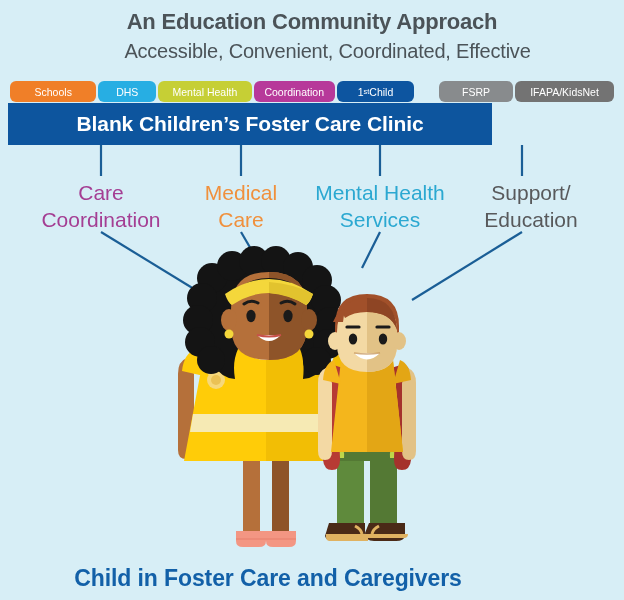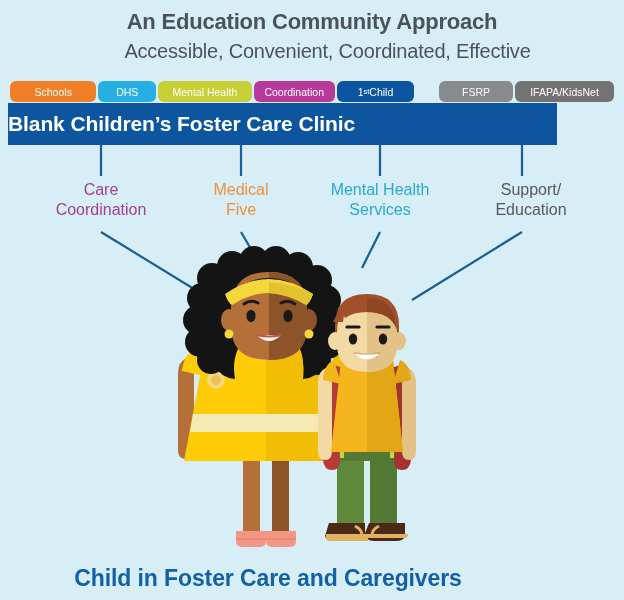--- a/index.html
+++ b/index.html
@@ -55,47 +55,47 @@
     overflow: hidden;
     border-radius: 6px;
   }
   .tab sup { font-size: 7.5px; vertical-align: super; line-height: 0; }
 
   
   .banner {
     position: absolute;
     left: 8px;
     top: 103px;
-    width: 549px;
+    width: 484px;
     height: 42px;
     background: #0d559e;
     display: flex;
     align-items: center;
-    justify-content: flex-start;
+    justify-content: center;
   }
   .banner-text {
     color: #ffffff;
     font-size: 21px;
     font-weight: bold;
     letter-spacing: -0.1px;
   }
 
   
   .lines {
     position: absolute;
     left: 0; top: 0;
     width: 624px; height: 600px;
     pointer-events: none;
   }
 
   
   .svc {
     position: absolute;
     text-align: center;
-    font-size: 16px;
+    font-size: 21px;
     line-height: 1.28;
     white-space: pre-line;
   }
   #svc-0 { left:  26px; top: 180px; width: 150px; color: #A43E93; }
   #svc-1 { left: 186px; top: 180px; width: 110px; color: #F0903C; }
   #svc-2 { left: 306px; top: 180px; width: 148px; color: #2BA8D1; }
   #svc-3 { left: 466px; top: 180px; width: 130px; color: #58595B; }
 
   
   .art {
@@ -152,21 +152,21 @@
       <line x1="101" y1="232" x2="212" y2="300" stroke="#1A5E96" stroke-width="2.2"></line>
       <line x1="241" y1="232" x2="262" y2="268" stroke="#1A5E96" stroke-width="2.2"></line>
       <line x1="380" y1="232" x2="362" y2="268" stroke="#1A5E96" stroke-width="2.2"></line>
       <line x1="522" y1="232" x2="412" y2="300" stroke="#1A5E96" stroke-width="2.2"></line>
     </g>
 </svg>
 
 <div class="svc" id="svc-0" style="color: rgb(164, 62, 147);">Care
 Coordination</div>
 <div class="svc" id="svc-1" style="color: rgb(240, 144, 60);">Medical
-Five</div>
+Care</div>
 <div class="svc" id="svc-2" style="color: rgb(43, 168, 209);">Mental Health
 Services</div>
 <div class="svc" id="svc-3" style="color: rgb(88, 89, 91);">Support/
 Education</div>
 
 <svg class="art" viewBox="0 0 624 310" width="624" height="310">
 
   <g>
 
     <path d="M243 215 h17 v74 h-17 z" fill="#B5703A"></path>

